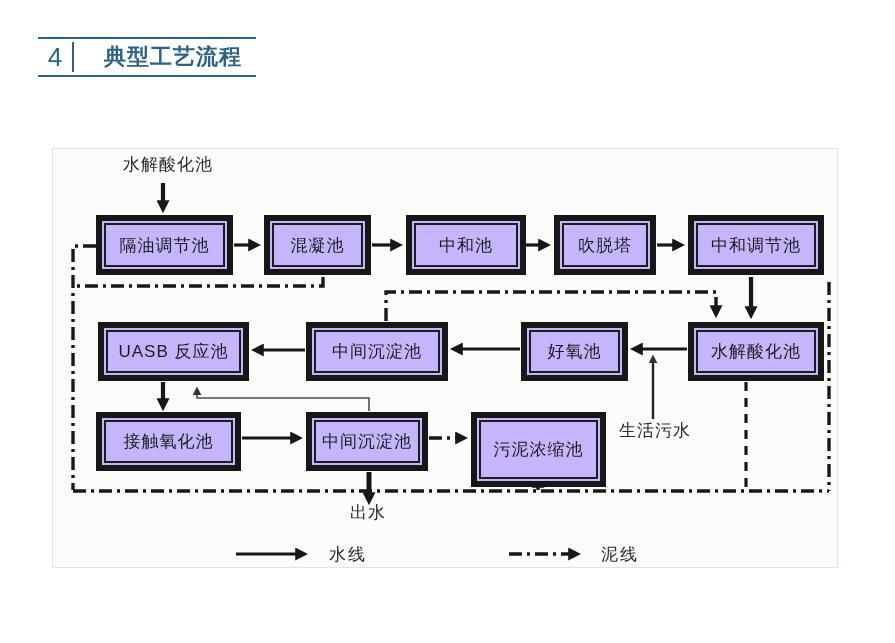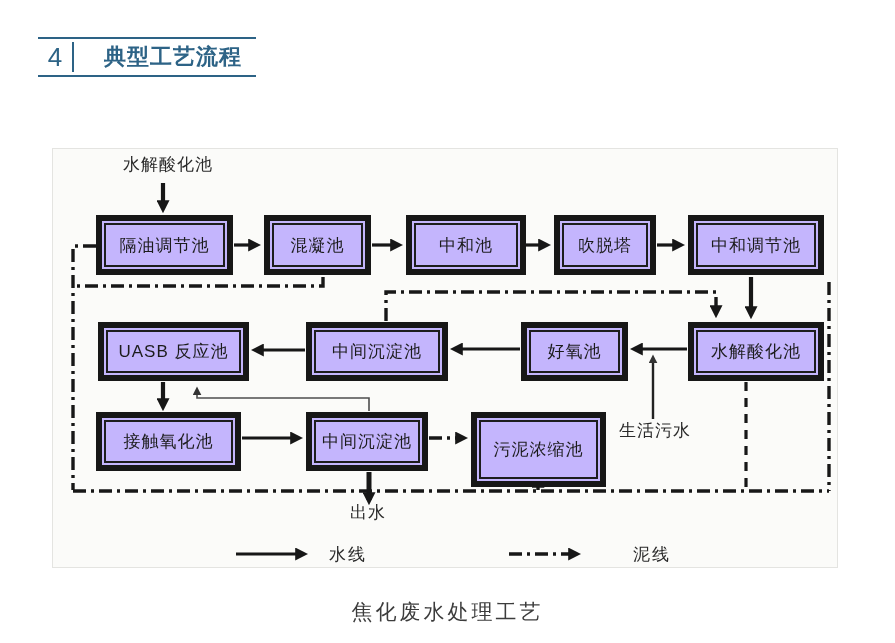--- a/index.html
+++ b/index.html
@@ -132,17 +132,16 @@
       </div>
     <div class="pbox" style="left:418px;top:263px;width:135px;height:75px">
         <span>污泥浓缩池</span>
       </div>
 
     <div class="flabel" style="left:70px;top:4px">水解酸化池</div>
     <div class="flabel" style="left:566px;top:270px">生活污水</div>
     <div class="flabel" style="left:297px;top:352px">出水</div>
 
     <div class="legend-label" style="left:276px;top:394px">水线</div>
-    <div class="legend-label" style="left:580px;top:394px">泥线</div>
+    <div class="legend-label" style="left:548px;top:394px">泥线</div>
   </figure>
 
-  <div class="caption">焦化废水处理工艺</div>
 </div>
 
 </body></html>

